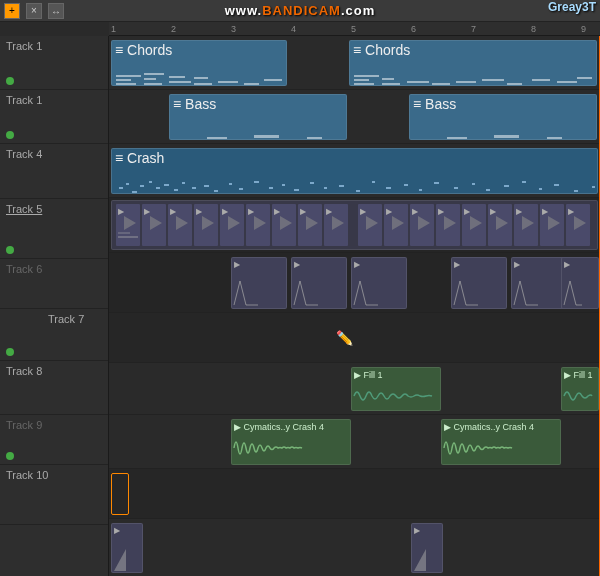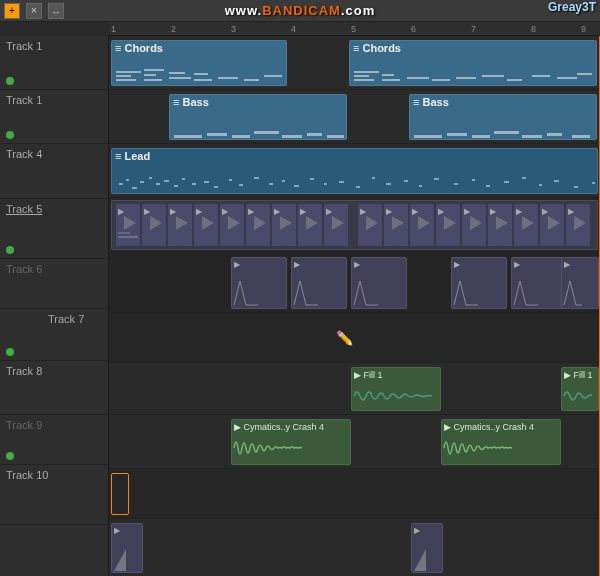--- a/index.html
+++ b/index.html
@@ -120,26 +120,25 @@
 
     
     .clip {
       position: absolute;
       border-radius: 2px;
       overflow: hidden;
       border: 1px solid rgba(255,255,255,0.1);
     }
 
     .clip-label {
-      font-size: 11px;
+      font-size: 14px;
       color: #eee;
       padding: 1px 3px;
       white-space: nowrap;
       overflow: hidden;
-      font-weight: bold;
     }
 
     
     .clip-midi {
       background: #3a6a8a;
     }
 
     
     .grid-lines {
       position: absolute;
@@ -368,21 +367,21 @@
             <rect x="110" y="24" width="20" height="3" fill="rgba(255,255,255,0.5)"></rect>
             <rect x="135" y="22" width="15" height="3" fill="rgba(255,255,255,0.5)"></rect>
             <rect x="160" y="24" width="18" height="3" fill="rgba(255,255,255,0.5)"></rect>
           </svg>
         </div>
       </div>
     </div>
 
     <div class="track-row" style="height:54px; position:relative;">
       <div class="clip" style="left:2px; top:4px; width:487px; height:46px; background:#2a5a7a; border:1px solid rgba(255,255,255,0.15);">
-        <div class="clip-label">≡ Lead</div>
+        <div class="clip-label">≡ Crash</div>
         <div style="padding:0 2px; height:34px; overflow:hidden;">
           <svg width="100%" height="32">
 
             <rect x="5" y="20" width="4" height="2" fill="rgba(180,220,255,0.6)"></rect>
             <rect x="12" y="16" width="3" height="2" fill="rgba(180,220,255,0.6)"></rect>
             <rect x="18" y="24" width="5" height="2" fill="rgba(180,220,255,0.6)"></rect>
             <rect x="26" y="18" width="4" height="2" fill="rgba(180,220,255,0.6)"></rect>
             <rect x="35" y="14" width="3" height="2" fill="rgba(180,220,255,0.6)"></rect>
             <rect x="42" y="20" width="4" height="2" fill="rgba(180,220,255,0.6)"></rect>
             <rect x="50" y="17" width="5" height="2" fill="rgba(180,220,255,0.6)"></rect>

